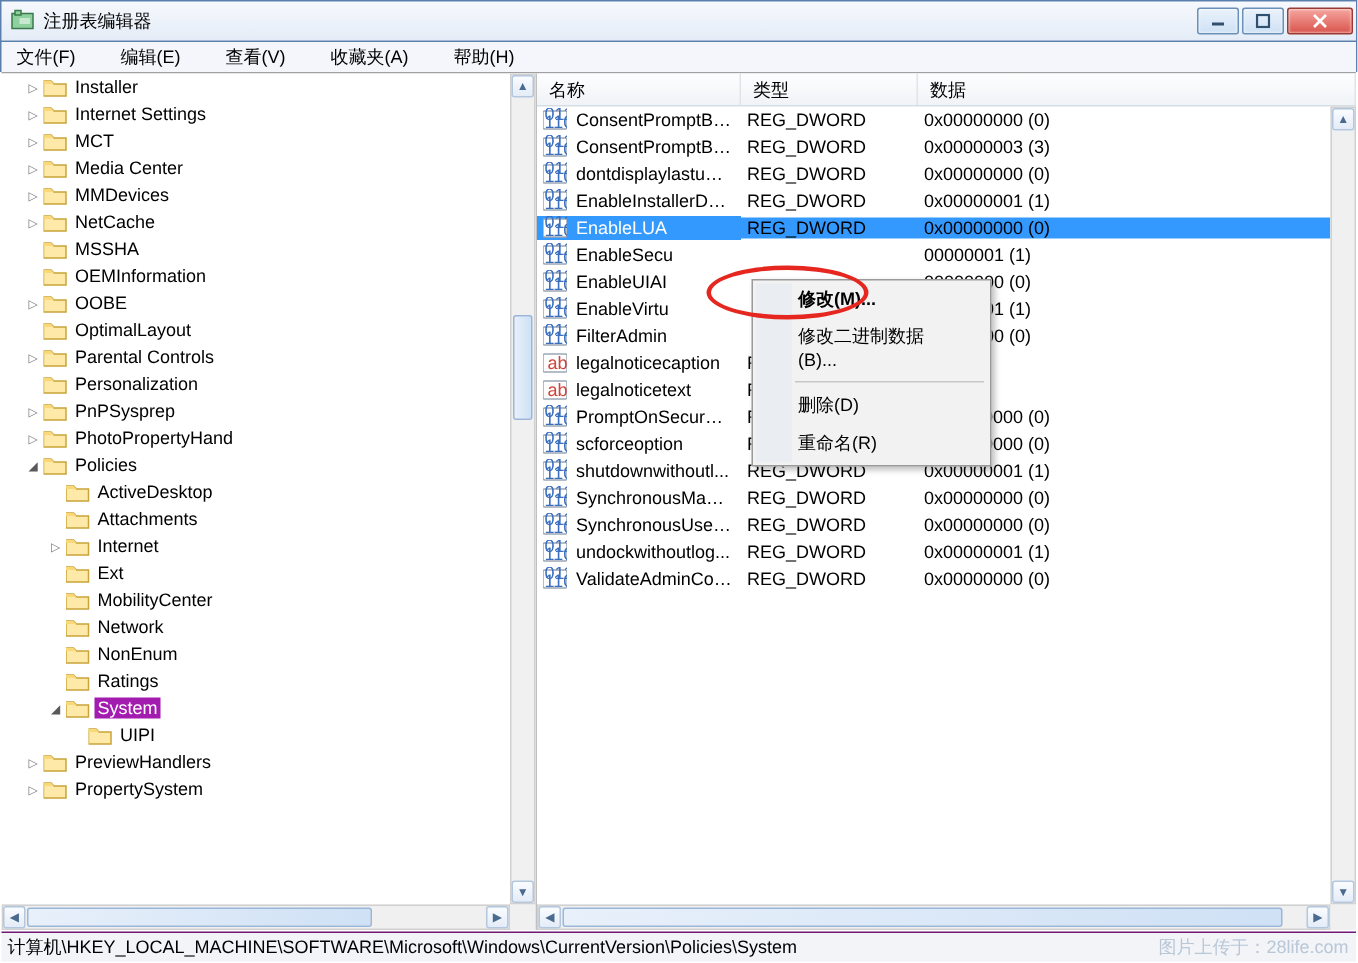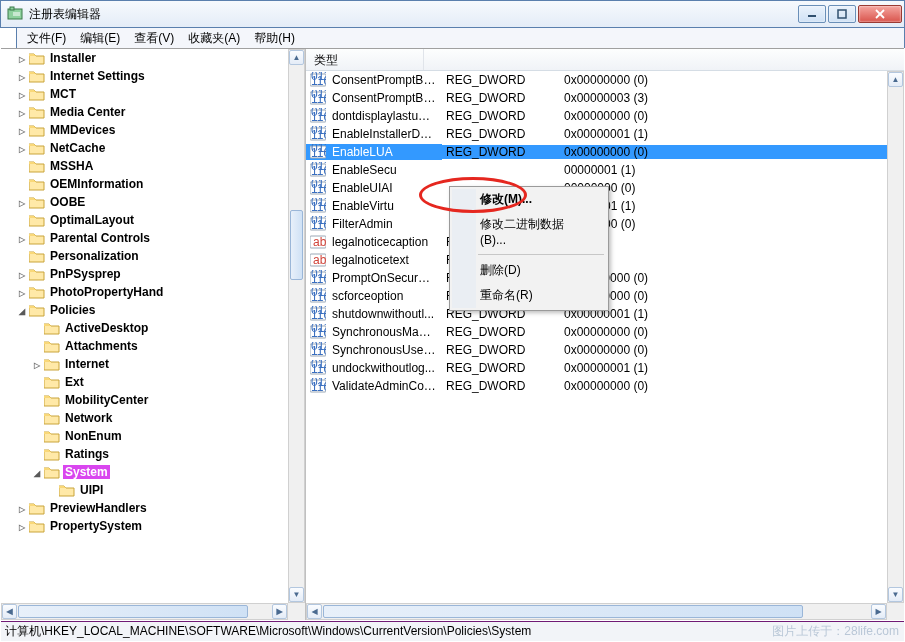--- a/index.html
+++ b/index.html
@@ -8,37 +8,37 @@
 
 .titlebar { height:28px; background:linear-gradient(#f6f9fd,#e4ecf7); border:1px solid #5a7fad; display:flex; align-items:center; padding:0 2px 0 6px; }
 .titlebar .appicon { width:16px; height:16px; margin-right:6px; }
 .titlebar .title { flex:1; color:#000; }
 .winbtns { display:flex; gap:2px; }
 .winbtn { width:28px; height:18px; border:1px solid #6a8fb8; border-radius:2px; display:flex; align-items:center; justify-content:center; background:linear-gradient(#eaf2fb,#cfe1f5); box-shadow: inset 0 0 2px #fff; }
 .winbtn.close { width:44px; background:linear-gradient(#f5a6a0,#d9544c); border-color:#9a3a33; color:#fff; }
 .winbtn svg { display:block; }
 
 
-.menubar { height:20px; background:#f4f6fb; border-left:1px solid #5a7fad; border-right:1px solid #5a7fad; display:flex; align-items:center; padding:0 4px; gap:2px;margin-left:16px; }
+.menubar { height:20px; background:#f4f6fb; border-left:1px solid #5a7fad; border-right:1px solid #5a7fad; display:flex; align-items:center; padding:0 4px; gap:18px; }
 .menuitem { padding:2px 6px; cursor:default; }
 
 
 .mainwrap { position:absolute; top:48px; left:1px; right:1px; bottom:22px; border-top:1px solid #a0a0a0; display:flex; }
-.treepane { width:305px; border-right:1px solid #c0c0c0; position:relative; overflow:hidden; background:#fff;font-weight:bold; }
+.treepane { width:357px; border-right:1px solid #c0c0c0; position:relative; overflow:hidden; background:#fff; }
 .listpane { flex:1; position:relative; overflow:hidden; background:#fff; }
 
 
 .treebody { position:absolute; inset:0 17px 17px 0; overflow:hidden; }
 .treeitem { display:flex; align-items:center; height:18px; white-space:nowrap; position:relative; }
 .treeitem .twisty { width:12px; text-align:center; color:#5a5a5a; font-size:10px; cursor:default; }
 .treeitem .twisty.open::before { content:"◢"; font-size:8px; color:#595959; }
 .treeitem .twisty.closed::before { content:"▷"; font-size:8px; color:#7a7a7a; }
 .treeitem .fld { width:16px; height:14px; margin:0 3px 0 1px; }
 .treeitem .lbl { padding:0 2px; }
-.treeitem.sel .lbl { background:#d946ef; color:#fff; }
+.treeitem.sel .lbl { background:#a21caf; color:#fff; }
 .indent { display:inline-block; }
 
 
 .fld svg { display:block; }
 
 
 .sb { position:absolute; background:#f0f0f0; border:1px solid #d0d0d0; }
 .sb.v { top:0; right:0; bottom:17px; width:17px; }
 .sb.h { left:0; right:17px; bottom:0; height:17px; }
 .sb .btn { position:absolute; width:15px; height:15px; background:linear-gradient(#fafcff,#e4ecf7); border:1px solid #b3c7df; border-radius:2px; display:flex; align-items:center; justify-content:center; font-size:8px; color:#4a6a90; }
@@ -401,21 +401,23 @@
     <div class="sb h">
       <div class="btn lf">◀</div>
       <div class="thumb" style="left:16px;top:1px;height:13px;width:230px"></div>
       <div class="btn rt">▶</div>
     </div>
     <div class="corner" style="position:absolute;right:0;bottom:0;width:17px;height:17px;background:#f0f0f0"></div>
   </div>
 
   <div class="listpane">
     <div class="listhdr">
+      <div class="col" style="width:136px">名称</div>
       <div class="col" style="width:118px">类型</div>
+      <div class="col" style="flex:1">数据</div>
     </div>
     <div class="listbody" id="listbody">
         <div class="listrow">
           <div class="cell c1">
             <span class="vi"><svg width="16" height="16">
                 <use href="#reg-dw"></use>
               </svg></span>
             <span class="t">ConsentPromptBe...</span>
           </div>
           <div class="cell c2">REG_DWORD</div>

